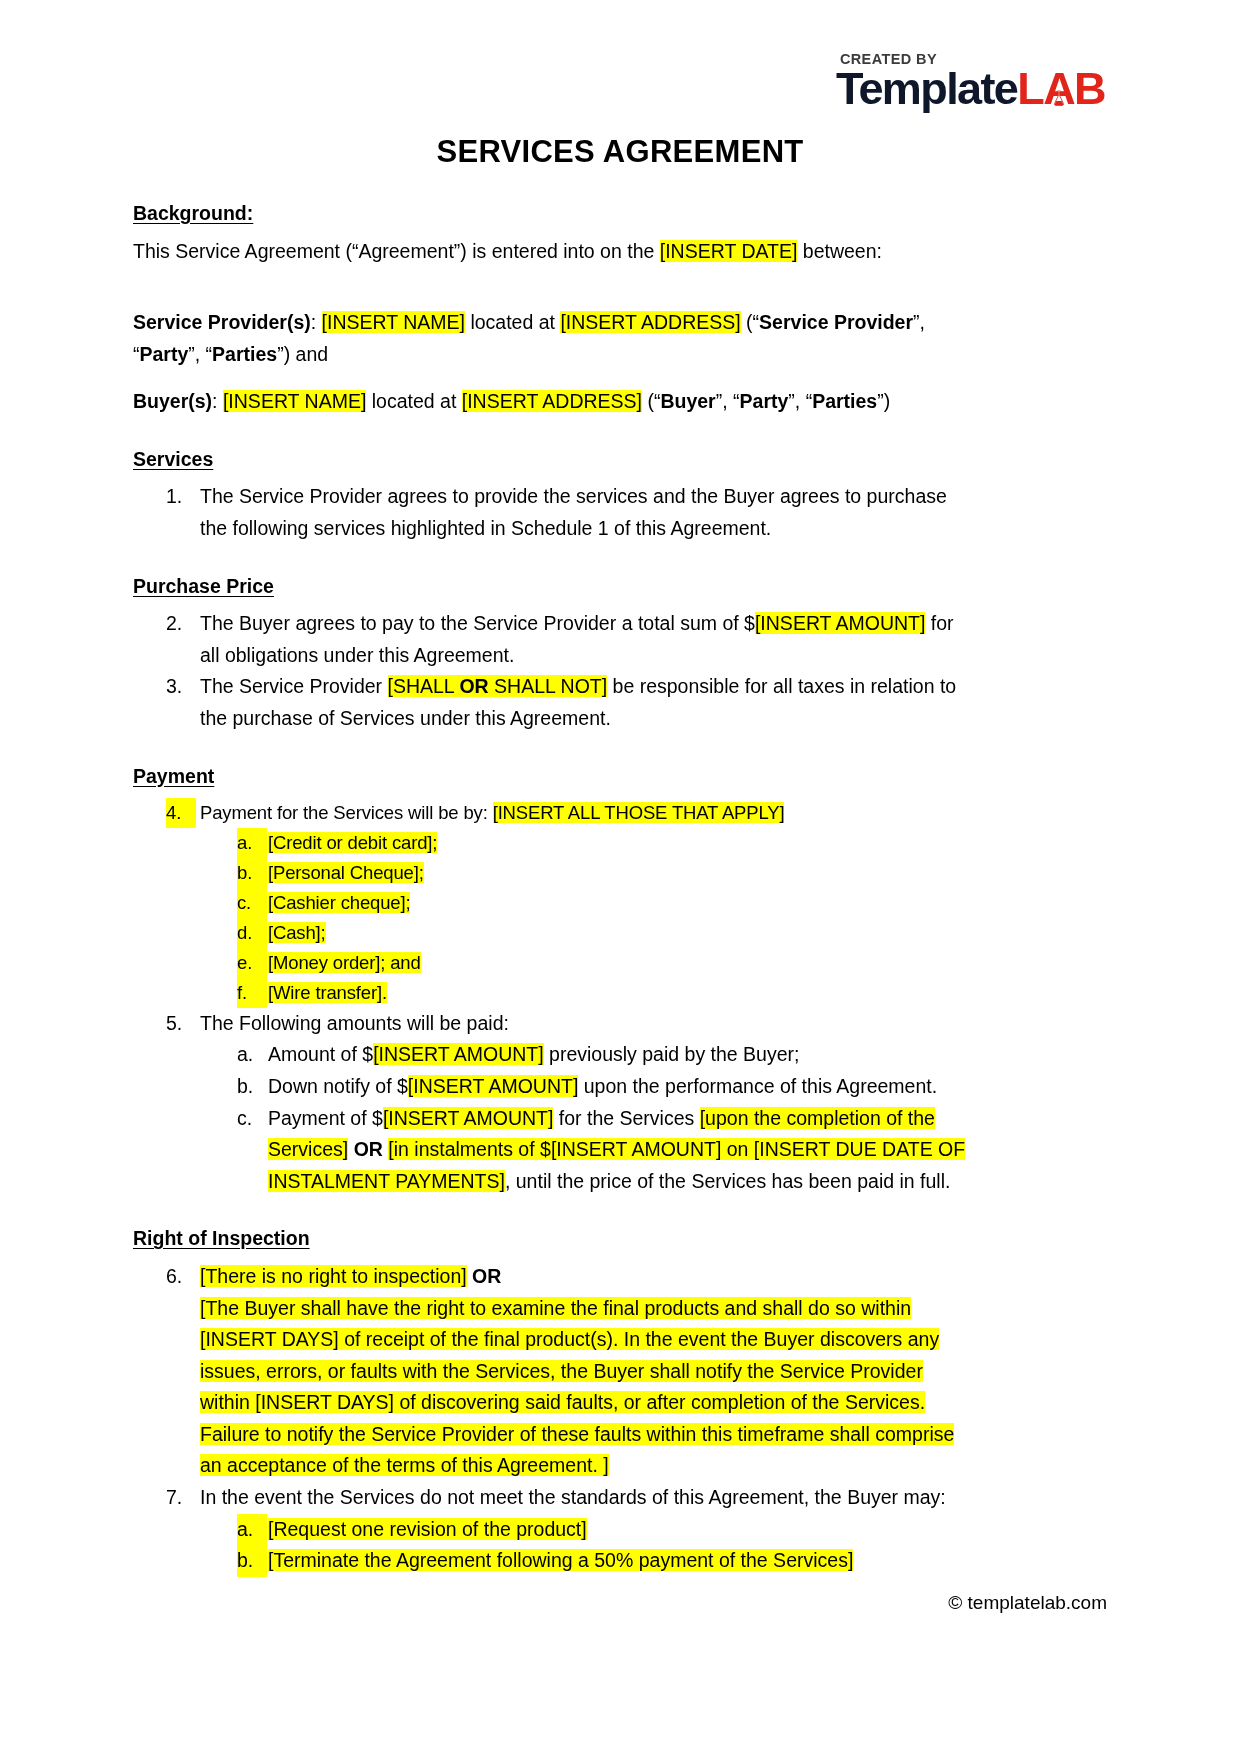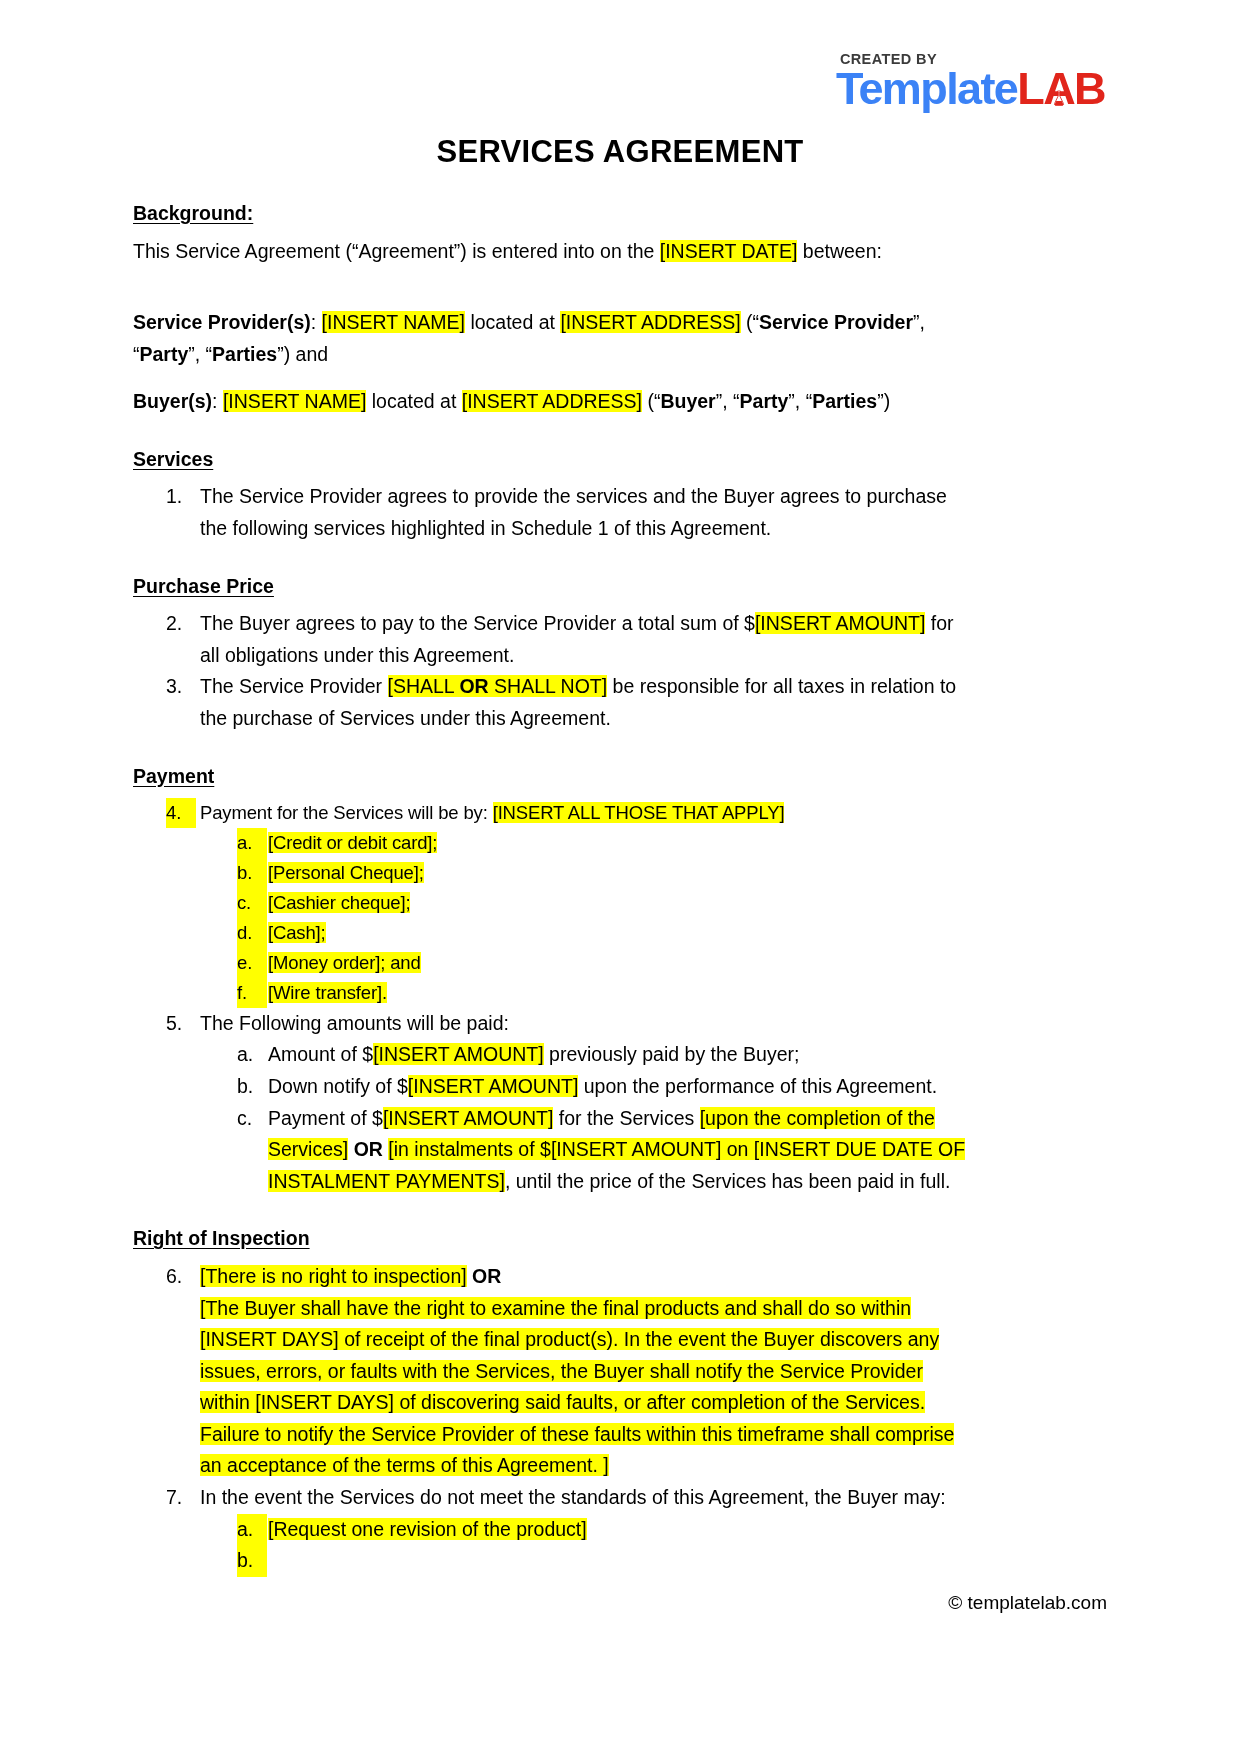--- a/index.html
+++ b/index.html
@@ -42,21 +42,21 @@
     margin-bottom: 1px;
   }
   .logo-word {
     font-family: "Liberation Sans", sans-serif;
     font-size: 45px;
     font-weight: bold;
     letter-spacing: -1.6px;
     line-height: 0.92;
     white-space: nowrap;
   }
-  .logo-template { color: #3b82f6; }
+  .logo-template { color: #0f172a; }
   .logo-lab { color: #e1251b; position: relative; }
   .flask-wrap {
     position: relative;
     display: inline-block;
   }
   .flask-icon {
     position: absolute;
     left: 50%;
     transform: translateX(-50%);
     bottom: 2px;
@@ -267,21 +267,21 @@
       <li>
         <span class="marker">6.</span>
         <span class="hl">[There is no right to inspection]</span><span class="b"> OR</span><br>
         <span class="hl">[The Buyer shall have the right to examine the final products and shall do so within [INSERT DAYS] of receipt of the final product(s). In the event the Buyer discovers any issues, errors, or faults with the Services, the Buyer shall notify the Service Provider within [INSERT DAYS] of discovering said faults, or after completion of the Services. Failure to notify the Service Provider of these faults within this timeframe shall comprise an acceptance of the terms of this Agreement. ]</span>
       </li>
       <li>
         <span class="marker">7.</span>
         <span>In the event the Services do not meet the standards of this Agreement, the Buyer may:</span>
         <ol class="lvl2">
           <li><span class="marker hl">a.</span><span class="hl">[Request one revision of the product]</span></li>
-          <li><span class="marker hl">b.</span></li>
+          <li><span class="marker hl">b.</span><span class="hl">[Terminate the Agreement following a 50% payment of the Services]</span></li>
         </ol>
       </li>
     </ol>
 
   </div>
 
   <div class="footer">© templatelab.com</div>
 
 </div>
 

